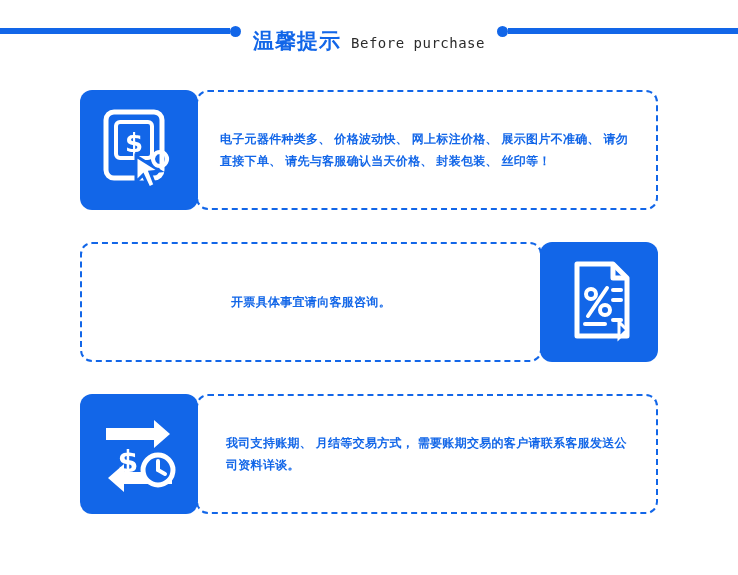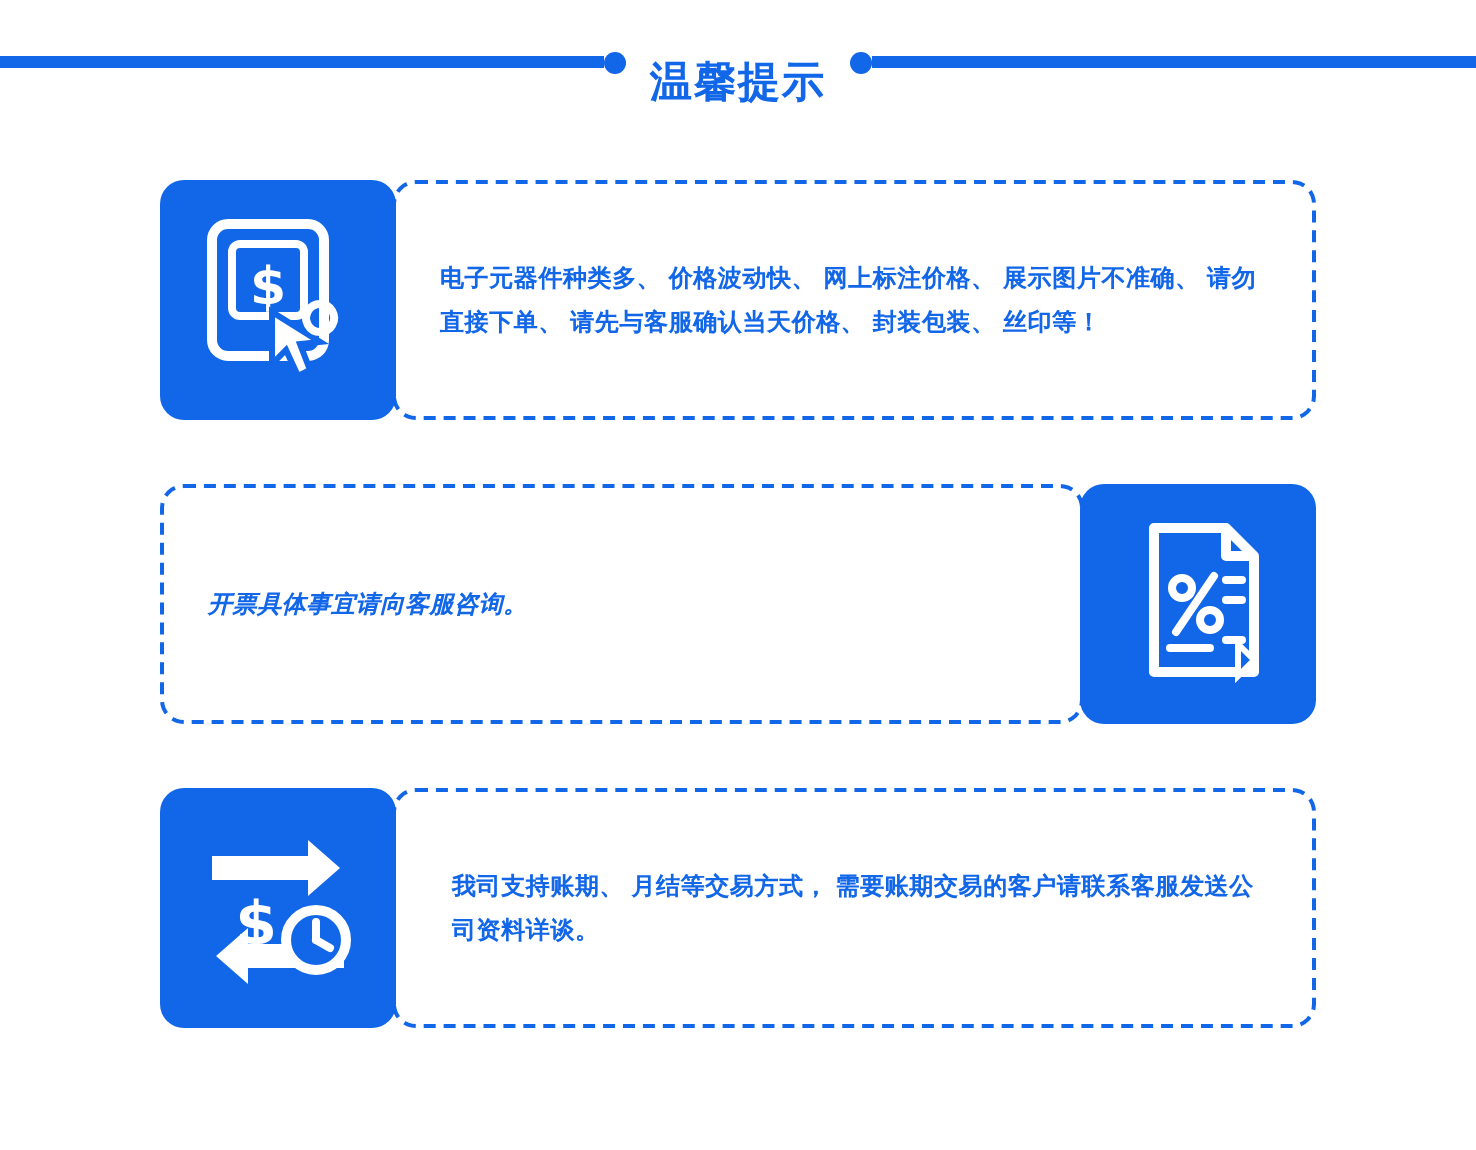--- a/index.html
+++ b/index.html
@@ -95,22 +95,21 @@
     border-radius: 12px;
     display: flex;
     align-items: center;
     box-sizing: border-box;
     padding: 10px 22px;
     margin-left: -2px;
   }
   .row.reverse .text-box {
     margin-left: 0;
     margin-right: -2px;
-    justify-content: flex-start;
-    font-style: italic;
+    justify-content: center;
   }
   .text-box p {
     margin: 0;
     color: #1266e8;
     font-size: 12px;
     font-weight: bold;
     line-height: 1.85;
     letter-spacing: 0.3px;
     text-align: left;
   }
@@ -120,20 +119,21 @@
 </head>
 <body>
 
 <div class="page">
 
   <div class="header">
     <div class="rule left"></div>
     <div class="dot"></div>
     <div class="header-title">
       <span class="title-cn">温馨提示</span>
+      <span class="title-en">Before purchase</span>
     </div>
     <div class="dot"></div>
     <div class="rule right"></div>
   </div>
 
   <div class="rows">
 
     <div class="row row-1">
       <div class="icon-box">
         <svg width="74" height="84" viewBox="0 0 74 84" aria-hidden="true">

